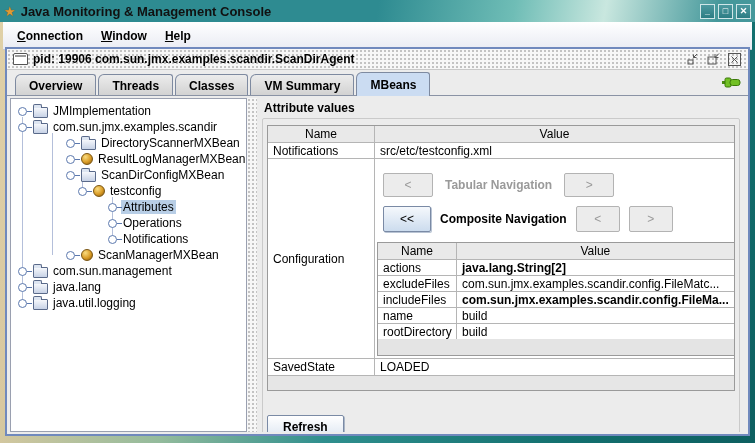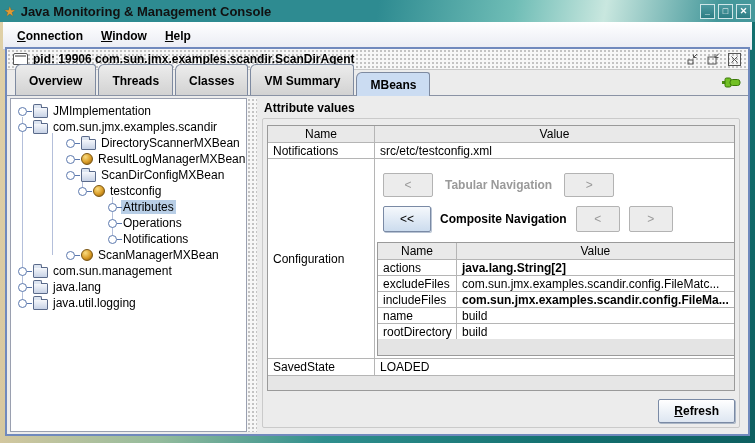--- a/index.html
+++ b/index.html
@@ -41,21 +41,21 @@
   .doc-icon { width: 15px; height: 12px; background: #fff; border: 1px solid #555; border-radius: 2px 2px 0 0; position: relative; }
   .doc-icon::before { content: ""; position: absolute; left: 1px; right: 1px; top: 1px; height: 2px; background: #9a9a9a; }
   .frame-title { font-size: 12px; font-weight: bold; color: #000; flex: 1; }
   .fbtns { display: flex; gap: 6px; align-items: center; }
   .fbtn { display: flex; }
   
   .tabbar { position: relative; height: 25px; padding-left: 8px; display: flex; align-items: flex-end; }
   .tab {
     font-size: 12px; font-weight: bold; color: #000; padding: 4px 13px 3px;
     background: linear-gradient(#ececec, #d2d2d2); border: 1px solid #7e8aa0; border-bottom: none;
-    border-radius: 6px 3px 0 0; margin-right: 2px; height: 31px; display: flex; align-items: center;
+    border-radius: 6px 3px 0 0; margin-right: 2px; height: 21px; display: flex; align-items: center;
   }
   .tab.selected { background: #cbdcf2; height: 24px; margin-bottom: -1px; z-index: 2; position: relative; }
   .plug { position: absolute; right: 6px; top: 5px; }
   .content { flex: 1; border-top: 1px solid #8a93a5; display: flex; overflow: hidden; }
   
   .tree-wrap { width: 237px; margin: 2px 0 2px 3px; border: 1px solid #9aa0b0; background: #fff; position: relative; overflow: hidden; }
   .tree { position: relative; padding-top: 4px; }
   .guide { position: absolute; width: 1px; background: #b4bfda; }
   .trow { height: 16px; display: flex; align-items: center; font-size: 12px; color: #000; position: relative; }
   .lvl0 { padding-left: 4px; } .lvl1 { padding-left: 52px; } .lvl2 { padding-left: 64px; } .lvl3 { padding-left: 94px; }
@@ -98,21 +98,21 @@
   .btn { font-family: "Liberation Sans", sans-serif; font-size: 12px; text-align: center; border-radius: 2px; }
   .btn.disabled { width: 50px; height: 24px; color: #9a9a9a; background: #ececec; border: 1px solid #b3b3b3; line-height: 22px; }
   .btn.sm { width: 44px; height: 26px; line-height: 24px; }
   .btn.enabled { width: 48px; height: 26px; line-height: 24px; color: #000;
     background: linear-gradient(#f5f8fc, #ccdcee); border: 1px solid #7a8aa5; box-shadow: 1px 1px 0 #b9c4d4; }
   .inner-table { margin: 10px 2px 0; border: 1px solid #9a9a9a; font-size: 12px; background: #fff; }
   .inncol { width: 79px; flex: none; border-right: 1px solid #b5b5b5; }
   .bold { font-weight: bold; }
   .strip { height: 16px; background: #e4e4e4; }
   .strip2 { height: 15px; background: #e6e6e6; border-top: 1px solid #b5b5b5; }
-  .btn-area { display: flex; justify-content: flex-end; margin-top: 8px; }
+  .btn-area { display: flex; justify-content: flex-start; margin-top: 24px; }
   .refresh-btn { font-size: 12px; font-weight: bold; color: #000; padding: 4px 15px;
     border: 1px solid #7a8aa5; background: linear-gradient(#ffffff, #dde6f1); box-shadow: 1px 1px 0 #aab6c6; border-radius: 2px; }
 </style>
 </head>
 <body>
 
 <div class="window">
 
   <div class="titlebar">
     <span class="title-icon">★</span>

